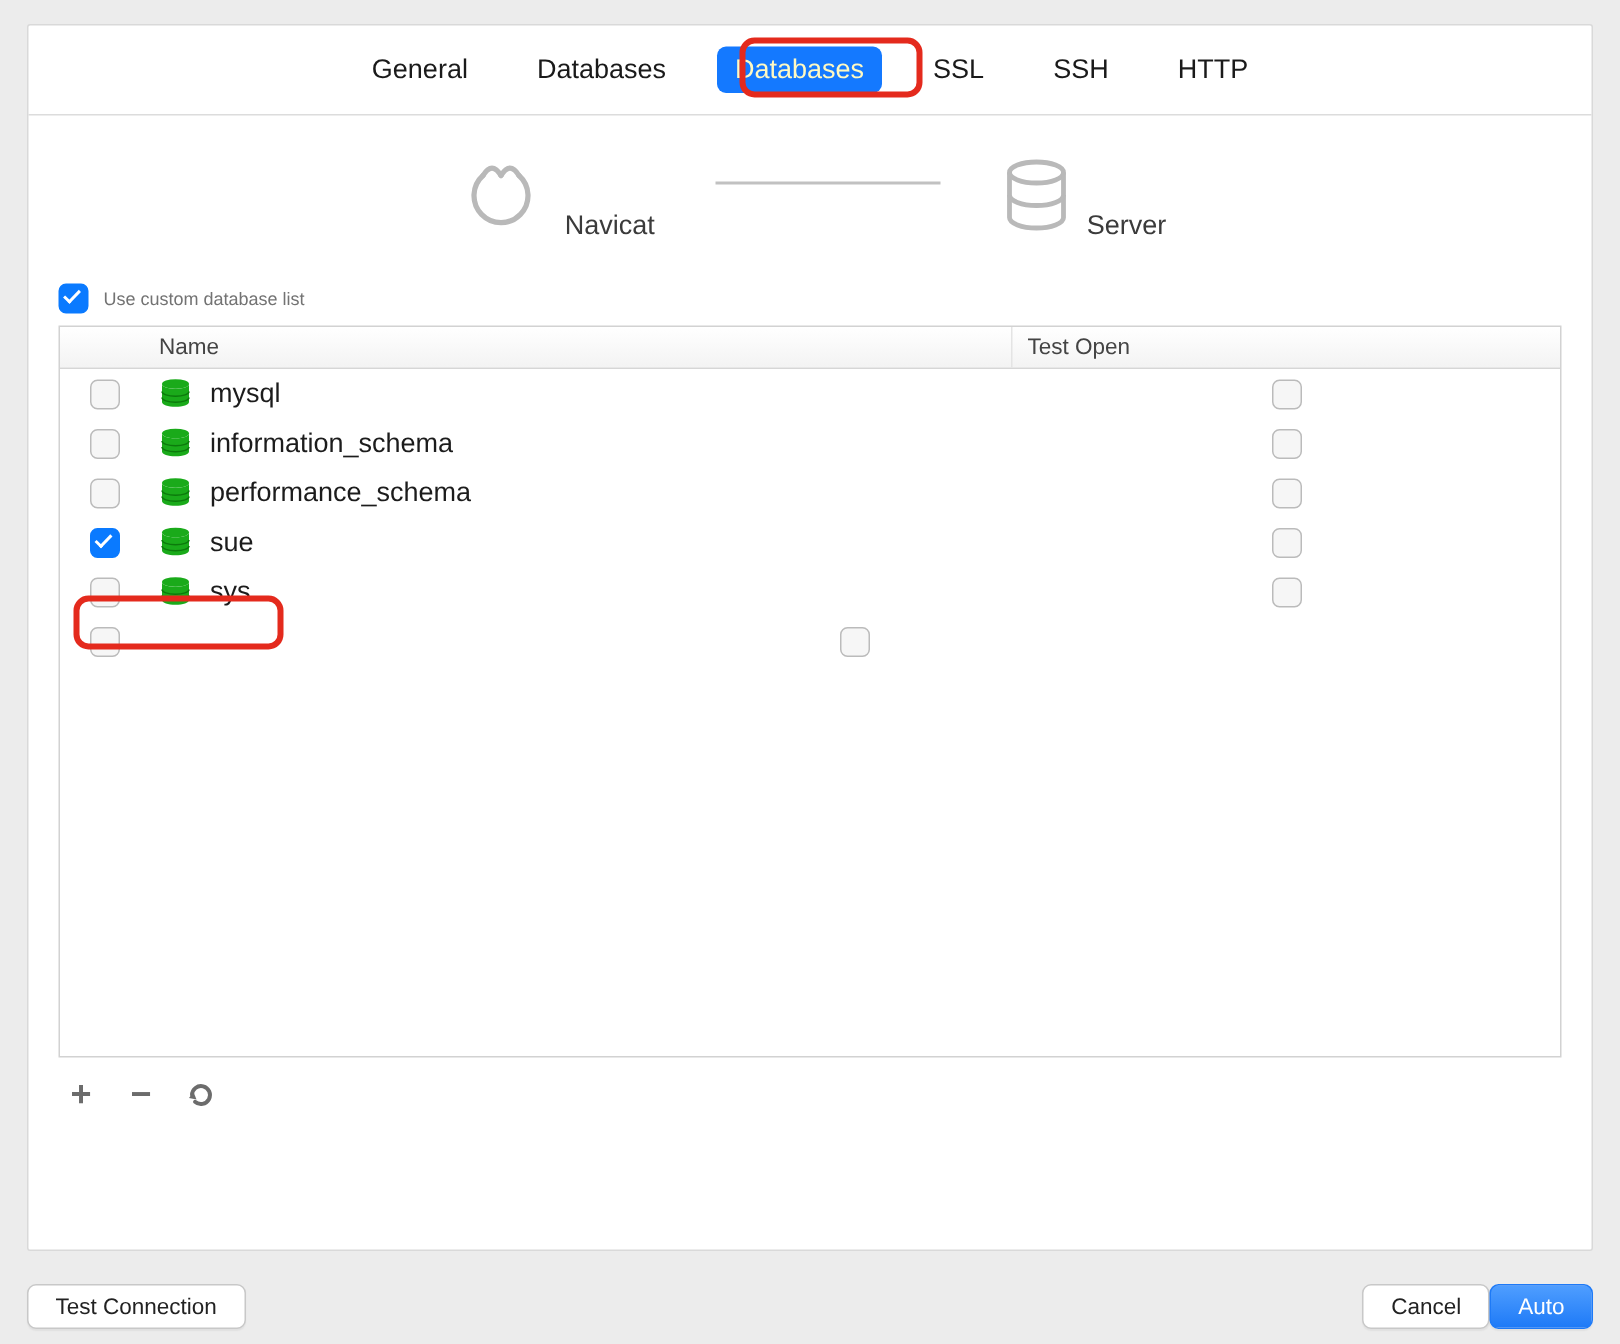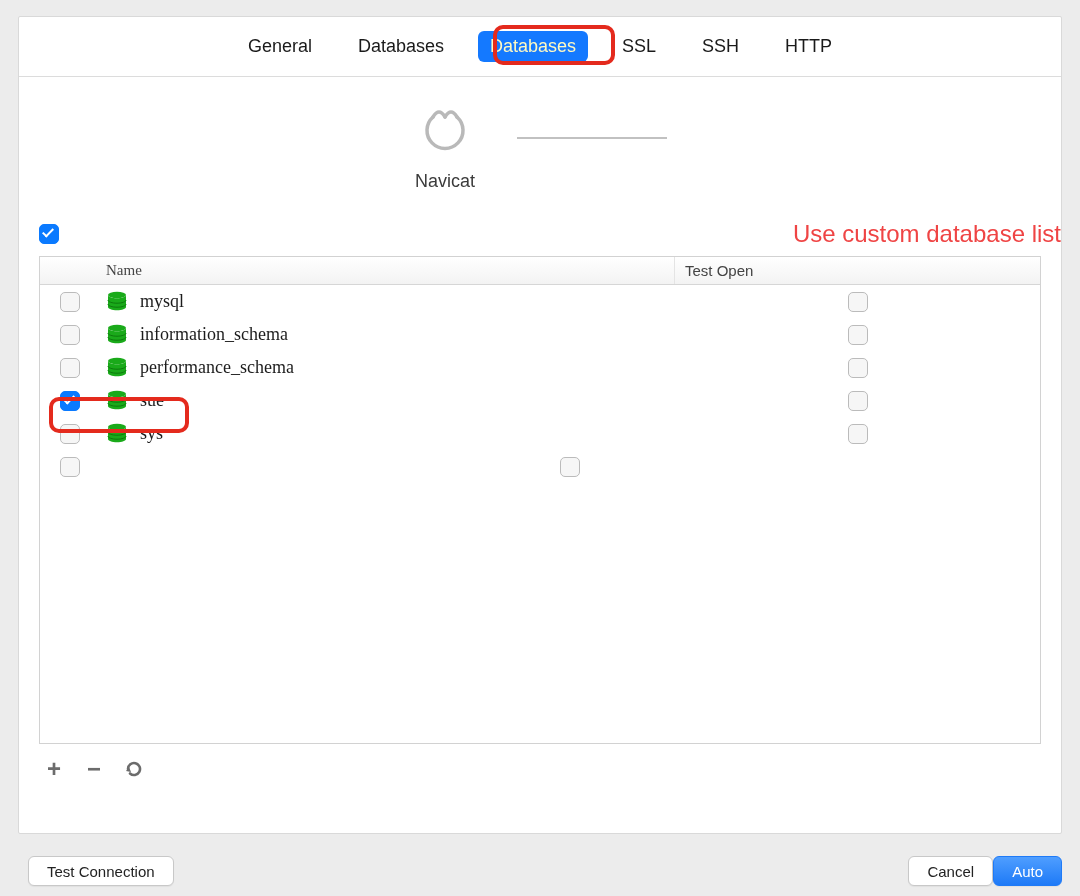--- a/index.html
+++ b/index.html
@@ -63,43 +63,41 @@
   
   .conn-row {
     display: flex;
     justify-content: center;
     align-items: center;
     gap: 40px;
     padding: 28px 0 10px 0;
   }
   .conn-side {
     display: flex;
-    flex-direction: column;
-    align-items: center;
+    align-items: flex-end;
     gap: 10px;
     color: #3b3b3b;
     font-size: 18px;
   }
   .conn-side svg { display: block; }
   .conn-line {
     width: 150px;
     height: 0;
     border-top: 2px solid #c1c1c1;
     margin-bottom: 22px;
   }
 
   
   .custom-row {
     display: flex;
     align-items: center;
     gap: 10px;
     padding: 18px 0 8px 20px;
-    font-size: 24px;
-    color: #ef4444;
-    justify-content: space-between;
+    font-size: 12px;
+    color: #737373;
   }
   .cb {
     width: 20px;
     height: 20px;
     border: 1px solid #bbbbbb;
     border-radius: 5px;
     background: #f6f6f6;
     position: relative;
     display: inline-flex;
     align-items: center;
@@ -155,21 +153,20 @@
     display: flex;
     align-items: center;
     justify-content: center;
   }
   .col-name {
     width: 575px;
     display: flex;
     align-items: center;
     gap: 12px;
     padding-left: 6px;
-    font-family: Liberation Serif, serif;
   }
   .col-auto {
     flex: 1;
     display: flex;
     align-items: center;
     justify-content: center;
   }
   .db-icon svg { display:block; }
 
   .highlight-row {
@@ -195,21 +192,21 @@
     align-items: center;
     justify-content: center;
     font-size: 24px;
     font-weight: 600;
     line-height: 1;
   }
 
   
   .footer {
     position: absolute;
-    left: 10px; right: 0; bottom: 0;
+    left: 0; right: 0; bottom: 0;
     height: 50px;
     display: flex;
     align-items: center;
     padding: 0 18px 0 18px;
   }
   .btn {
     height: 30px;
     padding: 0 18px;
     background: #ffffff;
     border: 1px solid #c8c8c8;
@@ -249,20 +246,32 @@
           <g fill="none" stroke="#b9b9b9" stroke-width="3.5" stroke-linecap="round">
             <path d="M20 12 a18 18 0 1 0 24 0"></path>
             <path d="M20 12 q6 -10 12 0"></path>
             <path d="M32 12 q6 -10 12 0"></path>
           </g>
         </svg>
       </span>
       <span>Navicat</span>
     </div>
     <div class="conn-line"></div>
+    <div class="conn-side">
+      <span>
+        <svg width="48" height="56" viewBox="0 0 48 56">
+          <g fill="none" stroke="#b9b9b9" stroke-width="3.2">
+            <ellipse cx="24" cy="10" rx="18" ry="7"></ellipse>
+            <path d="M6 10 v30 a18 7 0 0 0 36 0 v-30"></path>
+            <path d="M6 25 a18 7 0 0 0 36 0"></path>
+          </g>
+        </svg>
+      </span>
+      <span>Server</span>
+    </div>
   </div>
 
   <div class="custom-row">
     <span class="cb checked"></span>
     <span>Use custom database list</span>
   </div>
 
   <div class="tablebox">
     <div class="thead">
       <div class="col-check"></div>

